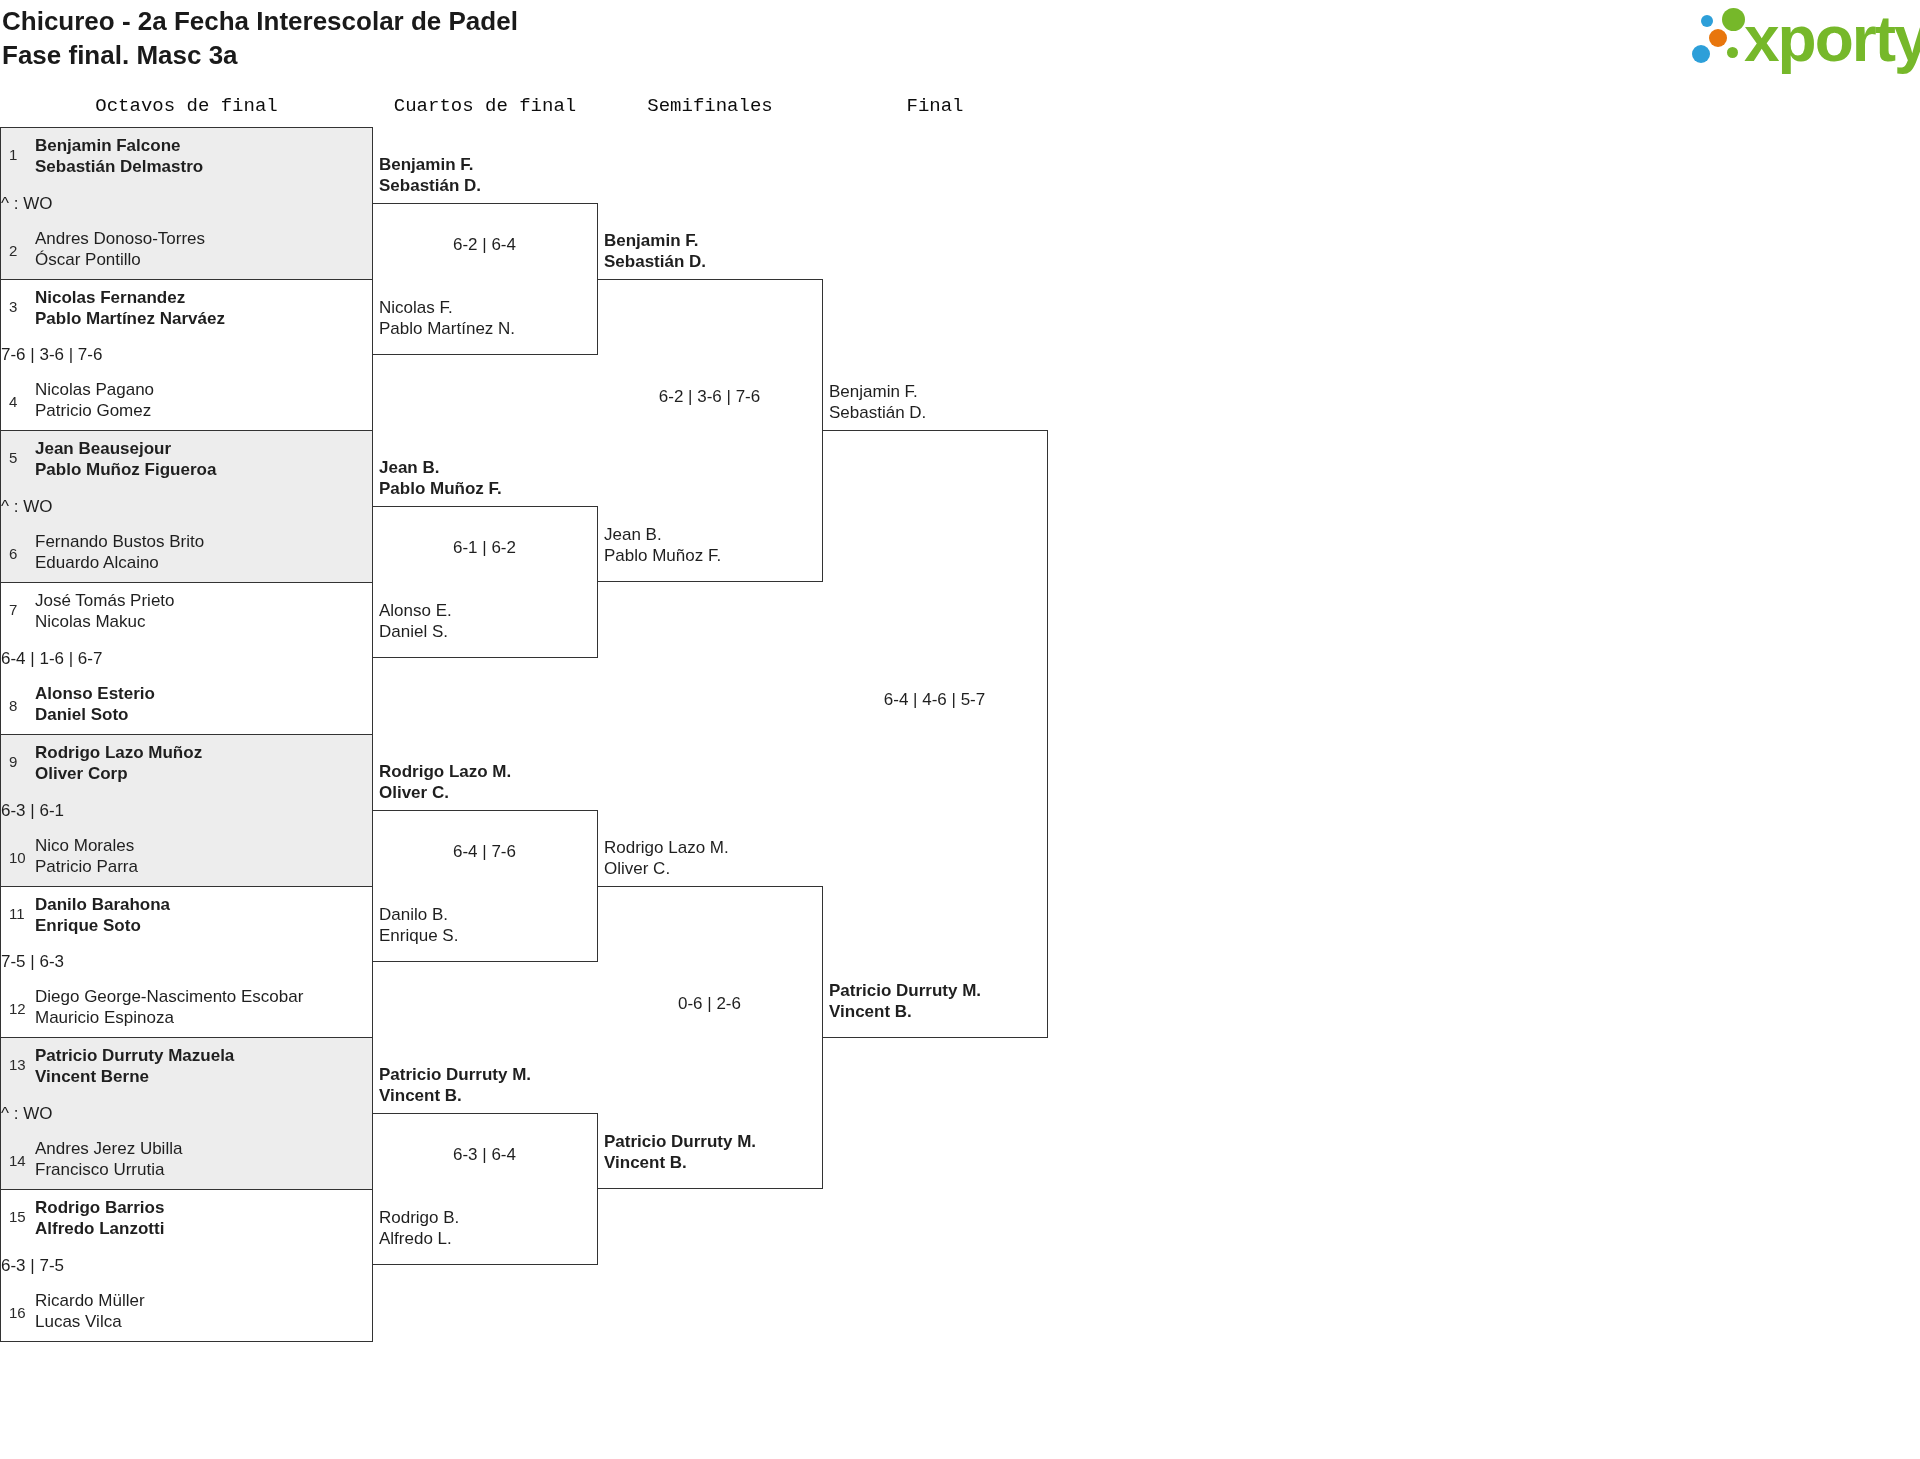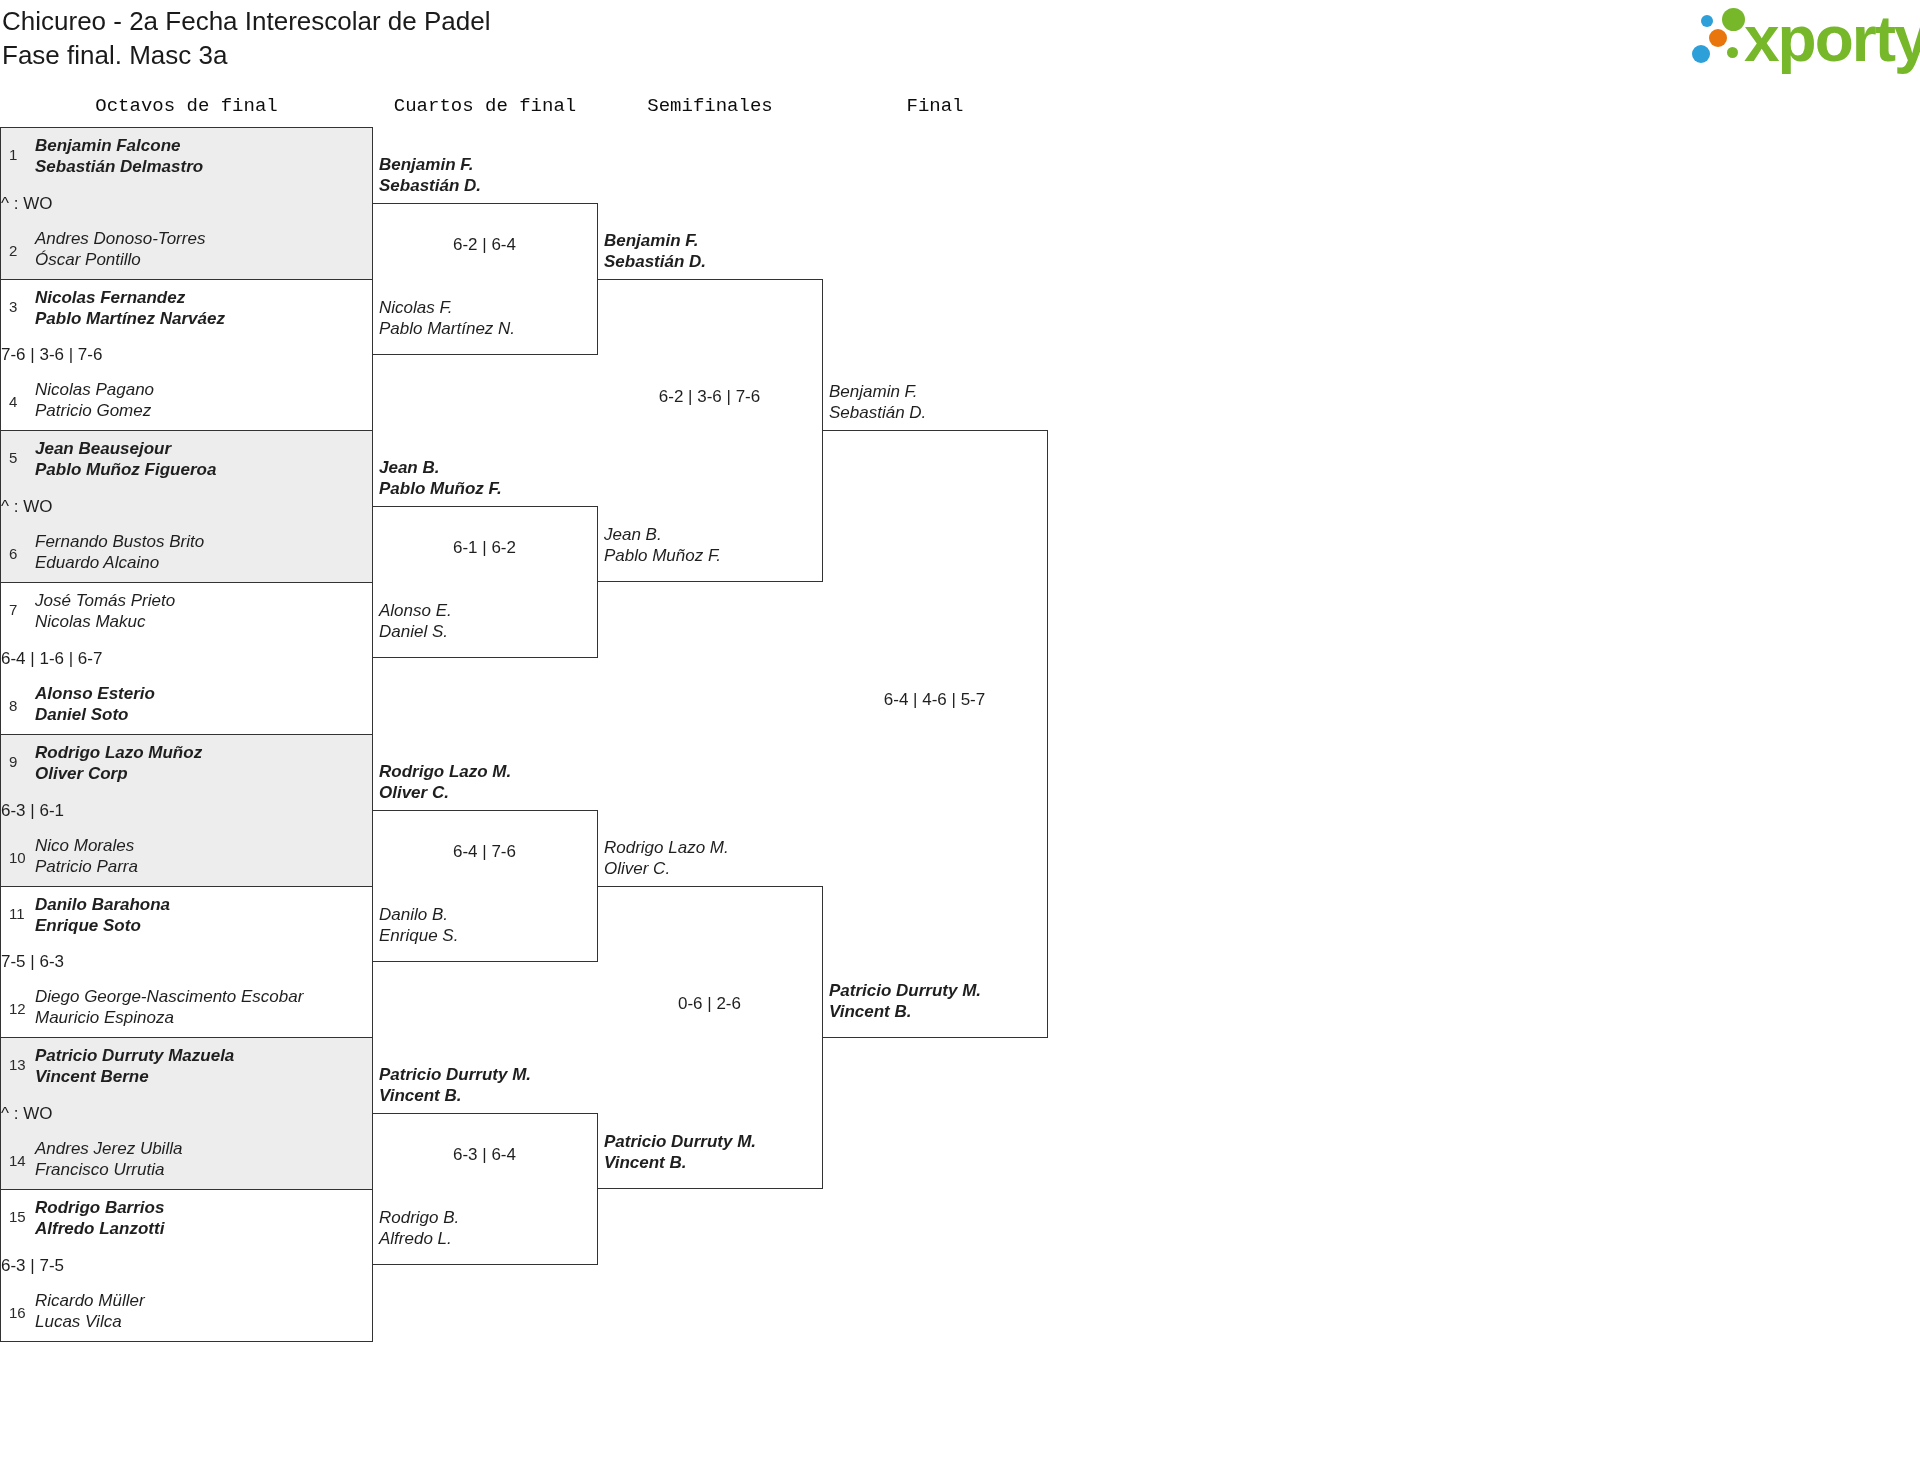--- a/index.html
+++ b/index.html
@@ -1,35 +1,35 @@
 <!DOCTYPE html>
 <html><head>
 <meta charset="utf-8">
 <style>
   html,body{margin:0;padding:0;background:#ffffff;}
   .stage{
     position:relative;width:1920px;height:1459px;background:#ffffff;
     font-family:"Liberation Sans","DejaVu Sans",sans-serif;color:#1f1f1f;overflow:hidden;
   }
   
-  .title{position:absolute;left:2px;top:4px;font-size:26px;line-height:34px;font-weight:400;color:#1a1a1a;}
+  .title{position:absolute;left:2px;top:4px;font-size:26px;line-height:34px;font-weight:700;color:#1a1a1a;}
   .logo{position:absolute;left:1660px;top:0;width:260px;height:110px;}
   .dot{position:absolute;border-radius:50%;}
   .d-green-big {left:62px;top:8px;width:23px;height:23px;background:#76b82a;}
   .d-blue-small{left:41px;top:15px;width:12px;height:12px;background:#2d9fd9;}
   .d-orange    {left:49px;top:29px;width:18px;height:18px;background:#e8760d;}
   .d-blue-big  {left:32px;top:45px;width:18px;height:18px;background:#2d9fd9;}
   .d-green-small{left:67px;top:47px;width:11px;height:11px;background:#76b82a;}
   .logo-text{position:absolute;left:84px;top:2px;font-size:64px;font-weight:700;letter-spacing:-2px;color:#76b82a;}
   
   .col-head{position:absolute;top:95px;height:22px;font-size:19px;text-align:center;color:#0d0d0d;font-family:Liberation Mono, monospace;}
   
   .match16{position:absolute;left:0;width:373px;border:1px solid #333;box-sizing:border-box;background:#fff;}
   .match16.shade{background:#ededed;}
-  .name{font-size:17px;line-height:21px;white-space:pre-line;color:#1f1f1f;font-weight:400;font-style:italic;}
+  .name{font-size:17px;line-height:21px;white-space:pre-line;color:#1f1f1f;font-weight:400;}
   .name.bold{font-weight:700;}
   .score{font-size:17px;line-height:20px;color:#1f1f1f;}
   .m16-t1{position:absolute;top:7px;left:34px;}
   .m16-t2{position:absolute;bottom:9px;left:34px;}
   .m16-s1{position:absolute;top:18px;left:8px;width:24px;font-size:15px;color:#2a2a2a;}
   .m16-s2{position:absolute;bottom:20px;left:8px;width:24px;font-size:15px;color:#2a2a2a;}
   .m16-score{position:absolute;top:50%;margin-top:-10px;left:0;right:0;text-align:left;}
   
   .adv{position:absolute;box-sizing:border-box;border:1px solid #333;border-left:none;background:transparent;}
   .adv-t1{position:absolute;bottom:100%;margin-bottom:8px;left:7px;}

